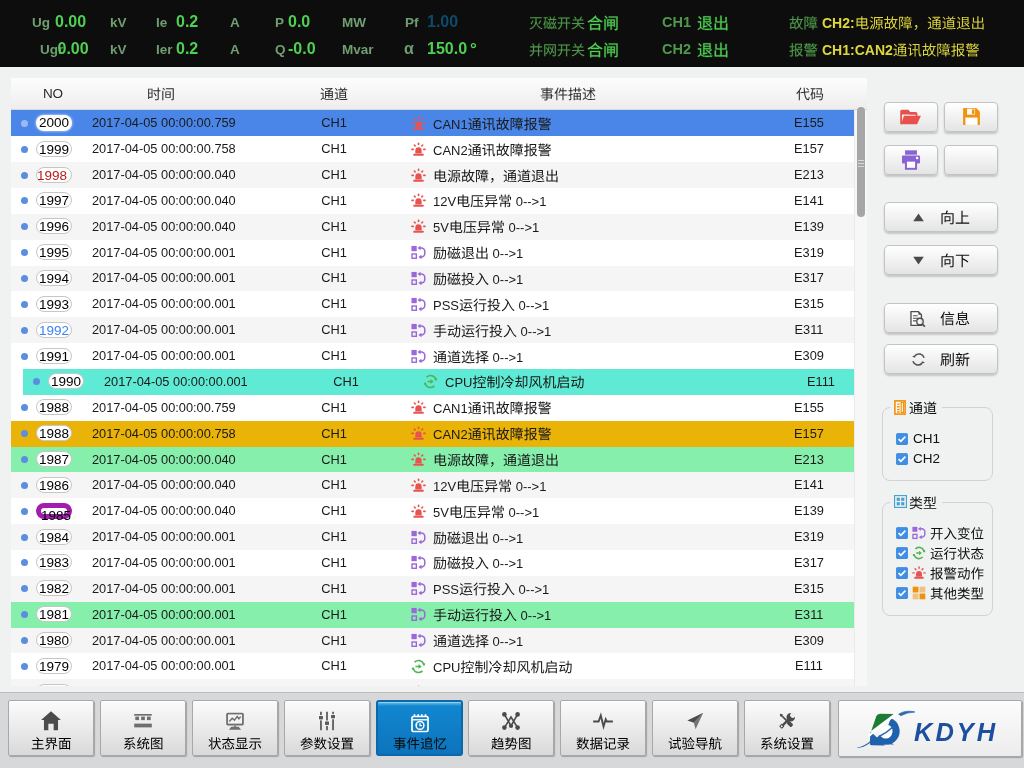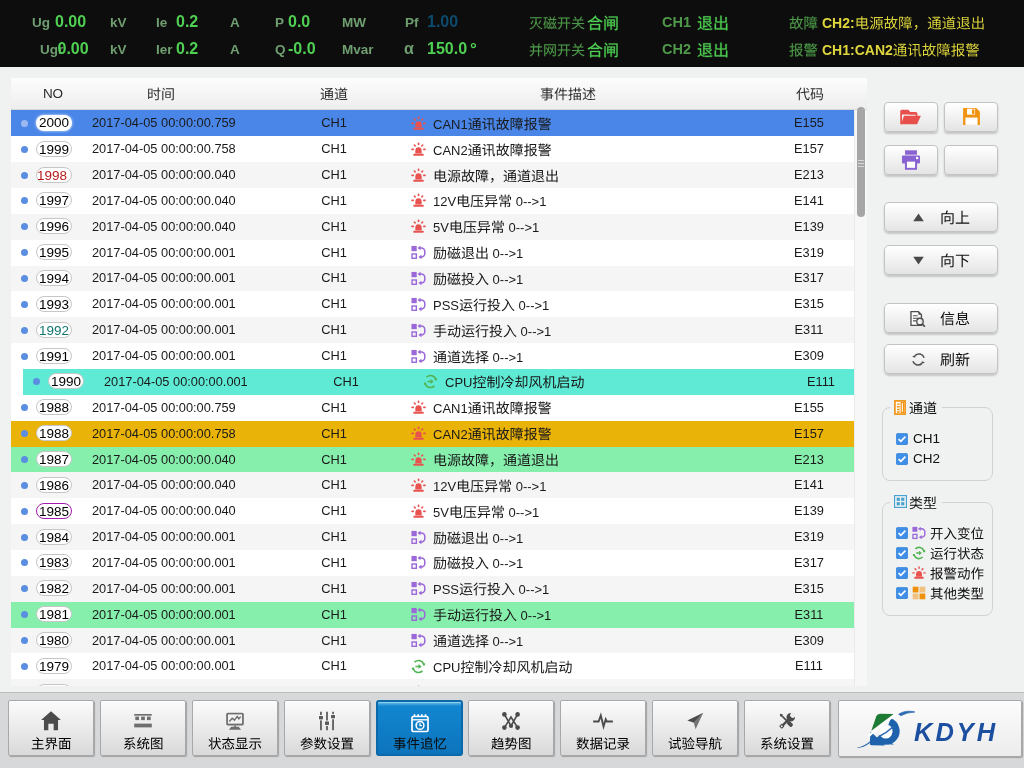--- a/index.html
+++ b/index.html
@@ -389,21 +389,21 @@
         <use href="#g72" transform="translate(26.01 15.24) scale(0.014)" fill="#1a1a1a"></use>
         <use href="#g65" transform="translate(40.01 15.24) scale(0.014)" fill="#1a1a1a"></use>
         <use href="#g39" transform="translate(54.01 15.24) scale(0.014)" fill="#1a1a1a"></use>
         <use href="#g10" transform="translate(68.01 15.24) scale(0.014)" fill="#1a1a1a"></use>
         <text x="85.62" y="14.88" font-size="13" fill="#1a1a1a">0--&gt;1</text>
       </svg>
 <div style="position:absolute;left:768px;top:3.93px;width:60px;text-align:center;height:18px;line-height:18px;font-size:12.8px;color:#1a1a1a;">E315</div>
 </div>
 <div class="abs" style="left:0;top:239.28px;width:843px;height:25.86px;background:#f5f5f6">
 <div class="abs" style="left:10px;top:9.43px;width:7px;height:7px;border-radius:50%;background:#5b8de0"></div>
-<div class="abs" style="left:25px;top:4.43px;width:36px;height:16px;border-radius:8px;background:#fff;border:1px solid #c6c6c6;font-size:13.5px;line-height:15.5px;text-align:center;color:#0f766e">1992</div>
+<div class="abs" style="left:25px;top:4.43px;width:36px;height:16px;border-radius:8px;background:#fff;border:1px solid #c6c6c6;font-size:13.5px;line-height:15.5px;text-align:center;color:#3b82f6">1992</div>
 <div style="position:absolute;left:81px;top:3.93px;white-space:nowrap;height:18px;line-height:18px;font-size:12.8px;color:#1a1a1a;">2017-04-05 00:00:00.001</div>
 <div style="position:absolute;left:293px;top:3.93px;width:60px;text-align:center;height:18px;line-height:18px;font-size:12.8px;color:#1a1a1a;">CH1</div>
 <svg style="position:absolute;left:400px;top:5.43px" width="15" height="15" viewBox="0 0 16 16">
         <rect x="0.5" y="1" width="5.6" height="5.6" fill="#9a68d8"></rect>
         <rect x="1.1" y="9.6" width="4.6" height="4.6" fill="none" stroke="#9a68d8" stroke-width="1.5"></rect>
         <path d="M9.5 3.2 h1.6 a3.6 3.6 0 0 1 3.6 3.6 v2.4 a3.6 3.6 0 0 1 -3.6 3.6 h-0.6" fill="none" stroke="#9a68d8" stroke-width="1.6"></path>
         <path d="M10.1 0.8 L10.1 5.6 L6.9 3.2 z" fill="#9a68d8"></path>
         <path d="M11.1 10.4 L11.1 15.2 L7.9 12.8 z" fill="#9a68d8"></path>
       </svg>
 <svg style="position:absolute;left:422px;top:3.43px;overflow:visible;" width="121" height="19" font-family="Liberation Sans,sans-serif">
@@ -559,21 +559,21 @@
         <use href="#g54" transform="translate(23.13 15.24) scale(0.014)" fill="#1a1a1a"></use>
         <use href="#g21" transform="translate(37.13 15.24) scale(0.014)" fill="#1a1a1a"></use>
         <use href="#g33" transform="translate(51.13 15.24) scale(0.014)" fill="#1a1a1a"></use>
         <use href="#g30" transform="translate(65.13 15.24) scale(0.014)" fill="#1a1a1a"></use>
         <text x="82.74" y="14.88" font-size="13" fill="#1a1a1a">0--&gt;1</text>
       </svg>
 <div style="position:absolute;left:768px;top:3.93px;width:60px;text-align:center;height:18px;line-height:18px;font-size:12.8px;color:#1a1a1a;">E141</div>
 </div>
 <div class="abs" style="left:0;top:420.3px;width:843px;height:25.86px;background:#ffffff">
 <div class="abs" style="left:10px;top:9.43px;width:7px;height:7px;border-radius:50%;background:#5b8de0"></div>
-<div class="abs" style="left:25px;top:4.43px;width:36px;height:16px;border-radius:8px;background:#fff;border:1px solid #a21caf;font-size:13.5px;line-height:15.5px;text-align:center;color:#000">1985</div>
+<div class="abs" style="left:25px;top:4.43px;width:36px;height:16px;border-radius:8px;background:#fff;border:5px solid #a21caf;font-size:13.5px;line-height:15.5px;text-align:center;color:#000">1985</div>
 <div style="position:absolute;left:81px;top:3.93px;white-space:nowrap;height:18px;line-height:18px;font-size:12.8px;color:#1a1a1a;">2017-04-05 00:00:00.040</div>
 <div style="position:absolute;left:293px;top:3.93px;width:60px;text-align:center;height:18px;line-height:18px;font-size:12.8px;color:#1a1a1a;">CH1</div>
 <svg style="position:absolute;left:400px;top:5.43px" width="15" height="15" viewBox="0 0 16 16">
         <path d="M4.6 9.2 a3.4 3.6 0 0 1 6.8 0 v3 h-6.8z" fill="#e85350"></path>
         <rect x="2.6" y="12.4" width="10.8" height="2.2" rx="0.6" fill="#e85350"></rect>
         <rect x="7.2" y="0.4" width="1.7" height="3" rx="0.8" fill="#e85350"></rect>
         <rect x="0.2" y="7.0" width="3" height="1.7" rx="0.8" fill="#e85350"></rect>
         <rect x="12.8" y="7.0" width="3" height="1.7" rx="0.8" fill="#e85350"></rect>
         <rect x="2.6" y="2.8" width="2.9" height="1.7" rx="0.8" fill="#e85350" transform="rotate(45 4 3.6)"></rect>
         <rect x="10.5" y="2.8" width="2.9" height="1.7" rx="0.8" fill="#e85350" transform="rotate(-45 12 3.6)"></rect>

